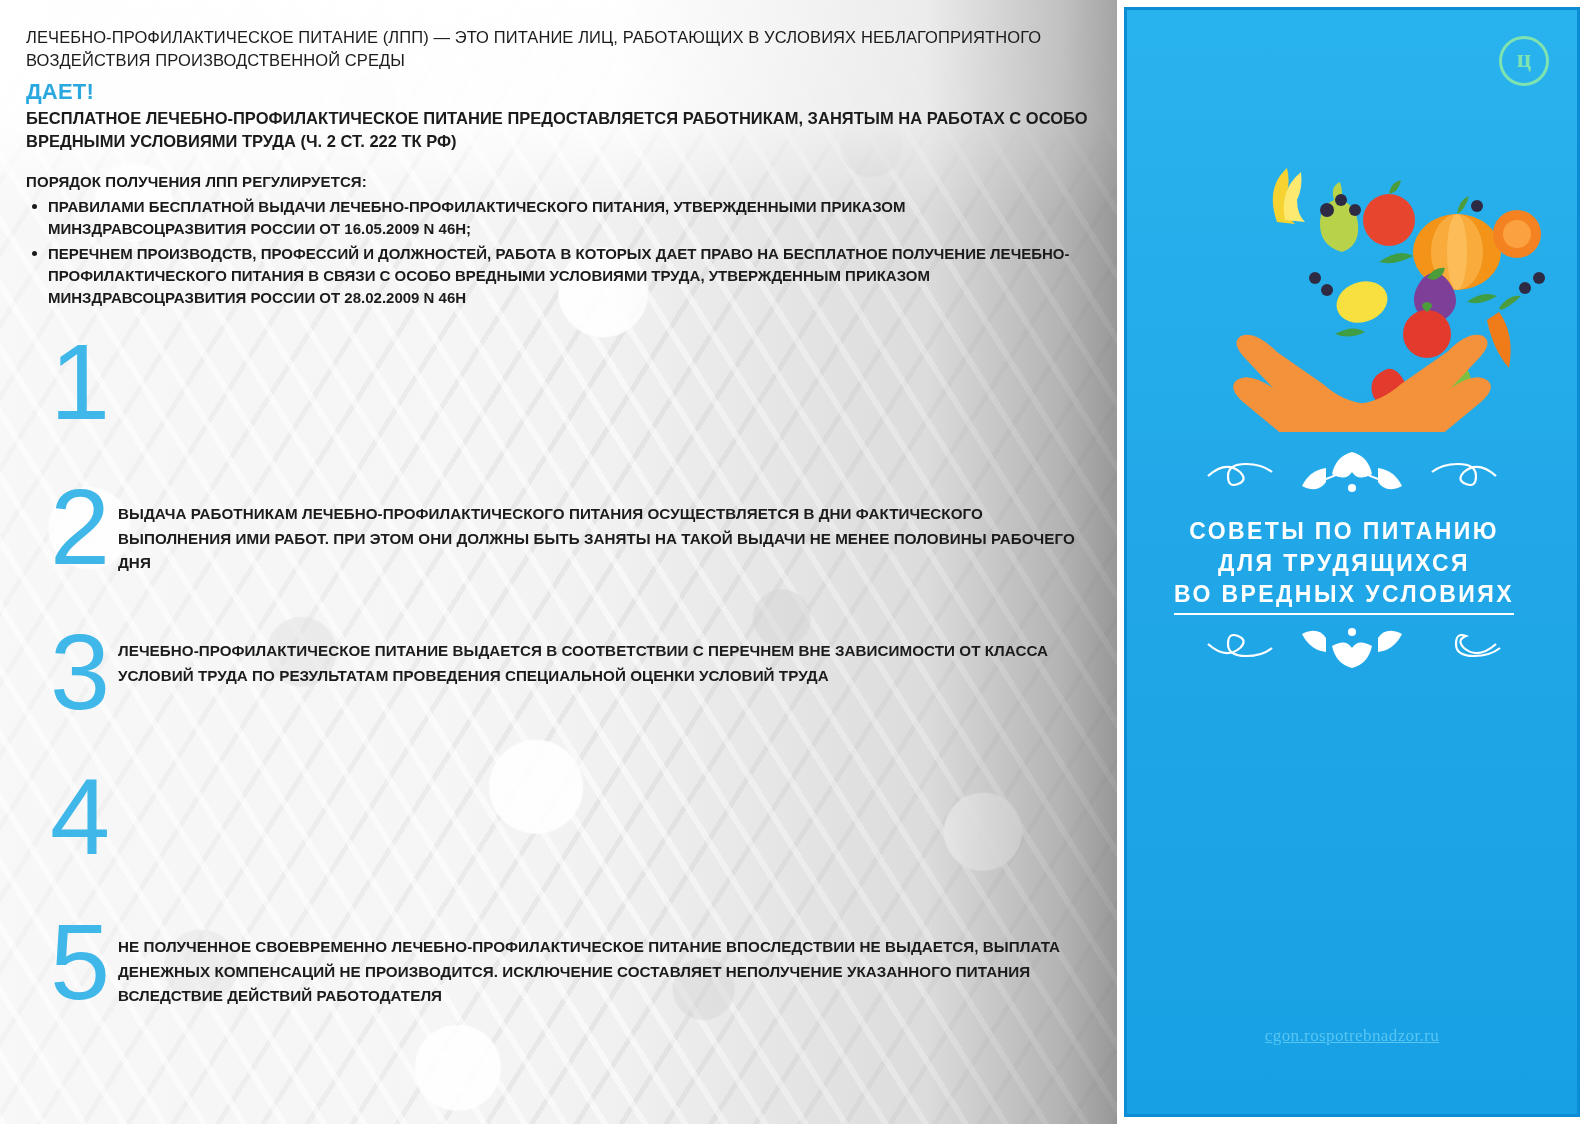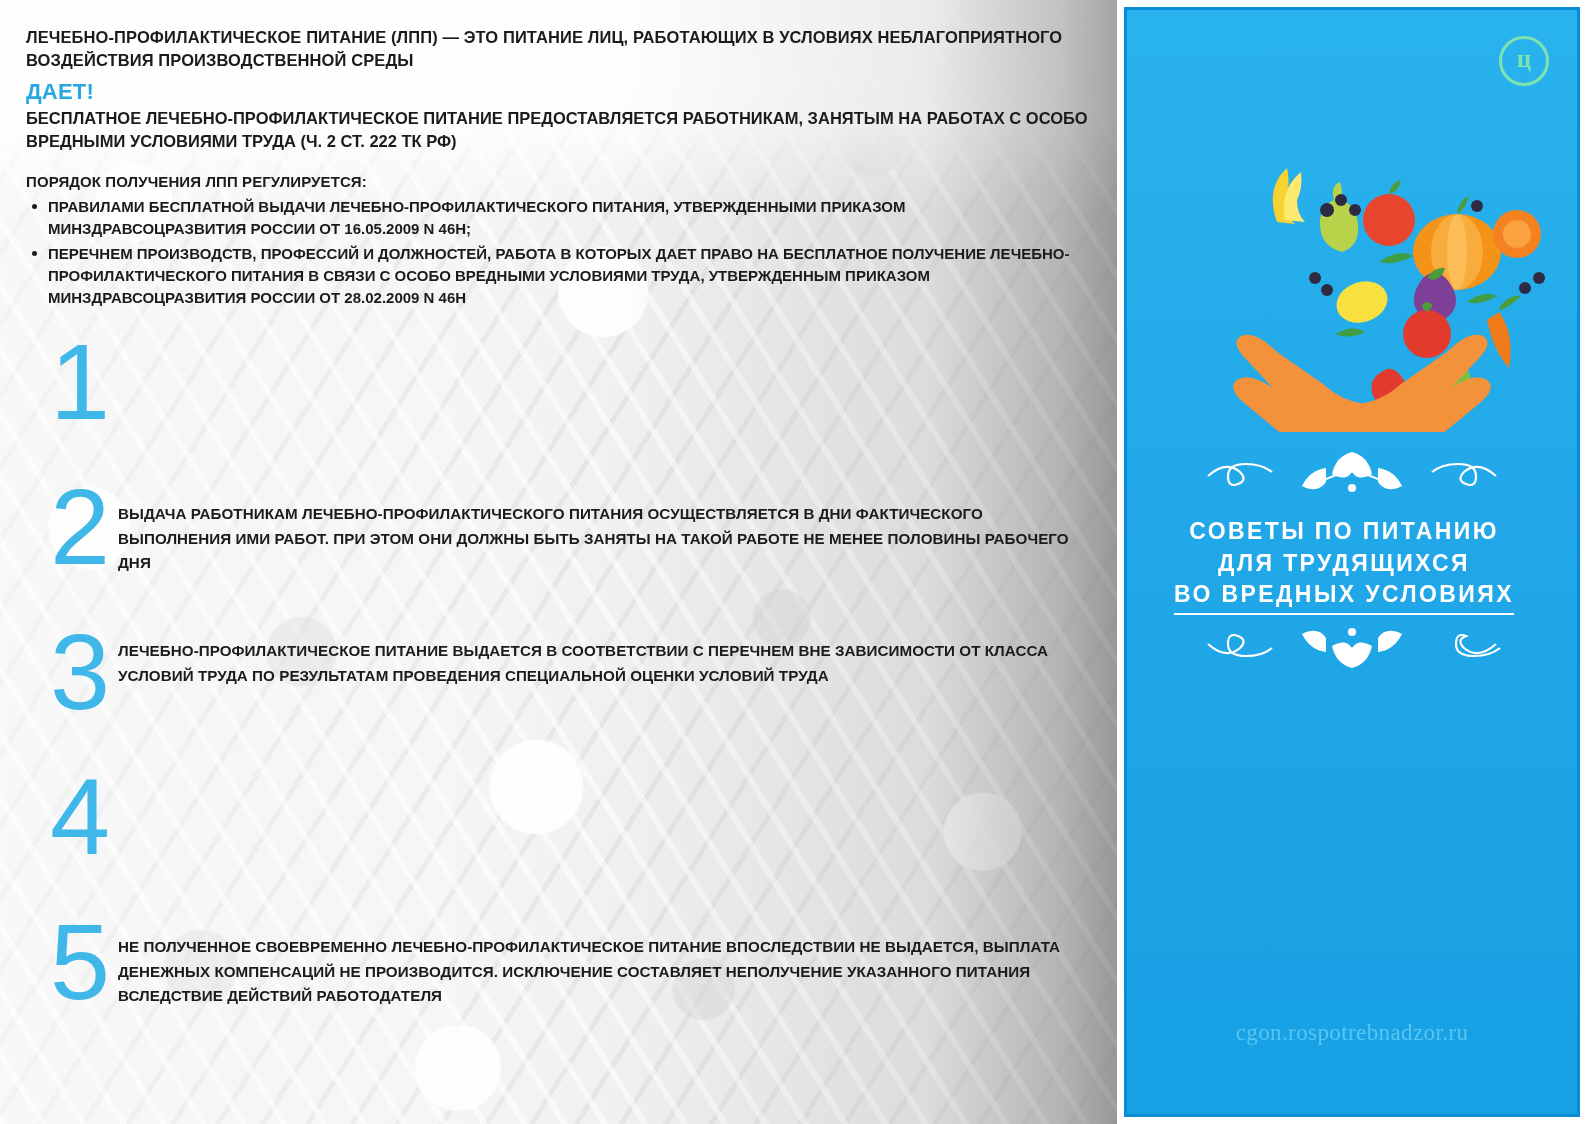--- a/index.html
+++ b/index.html
@@ -71,21 +71,21 @@
 
   .content {
     position: absolute;
     left: 26px;
     top: 26px;
     width: 1062px;
   }
 
   .intro {
     font-size: 16.5px;
-    font-weight: bold;
+    font-weight: normal;
     color: #1b1b1b;
     line-height: 1.42;
     letter-spacing: 0.1px;
   }
   .important {
     font-size: 22px;
     font-weight: bold;
     color: #29a8e0;
     margin-top: 6px;
     margin-bottom: 2px;
@@ -234,23 +234,24 @@
     border-bottom: 2px solid #ffffff;
     padding-bottom: 2px;
   }
   .site-url {
     position: absolute;
     left: 0;
     right: 0;
     bottom: 68px;
     text-align: center;
     color: #57c6f3;
-    font-size: 23px;
+    font-size: 17px;
     font-family: "Liberation Serif", serif;
     letter-spacing: 0.4px;
+    text-decoration: underline;
   }
 </style>
 </head>
 <body>
 
 <div class="page">
 
   <div class="left-panel">
     <div class="bg-damask"></div>
     <div class="bg-top-white"></div>
@@ -270,21 +271,21 @@
       </ul>
 
       <div class="steps">
 
         <div class="step step-1">
           <div class="step-num">1</div>
         </div>
 
         <div class="step step-2">
           <div class="step-num">2</div>
-          <div class="step-text">ВЫДАЧА РАБОТНИКАМ ЛЕЧЕБНО-ПРОФИЛАКТИЧЕСКОГО ПИТАНИЯ ОСУЩЕСТВЛЯЕТСЯ В ДНИ ФАКТИЧЕСКОГО ВЫПОЛНЕНИЯ ИМИ РАБОТ. ПРИ ЭТОМ ОНИ ДОЛЖНЫ БЫТЬ ЗАНЯТЫ НА ТАКОЙ РАБОТЕ НЕ МЕНЕЕ ПОЛОВИНЫ РАБОЧЕГО ДНЯ</div>
+          <div class="step-text">ВЫДАЧА РАБОТНИКАМ ЛЕЧЕБНО-ПРОФИЛАКТИЧЕСКОГО ПИТАНИЯ ОСУЩЕСТВЛЯЕТСЯ В ДНИ ФАКТИЧЕСКОГО ВЫПОЛНЕНИЯ ИМИ РАБОТ. ПРИ ЭТОМ ОНИ ДОЛЖНЫ БЫТЬ ЗАНЯТЫ НА ТАКОЙ ВЫДАЧИ НЕ МЕНЕЕ ПОЛОВИНЫ РАБОЧЕГО ДНЯ</div>
         </div>
 
         <div class="step step-3">
           <div class="step-num">3</div>
           <div class="step-text">ЛЕЧЕБНО-ПРОФИЛАКТИЧЕСКОЕ ПИТАНИЕ ВЫДАЕТСЯ В СООТВЕТСТВИИ С ПЕРЕЧНЕМ ВНЕ ЗАВИСИМОСТИ ОТ КЛАССА УСЛОВИЙ ТРУДА ПО РЕЗУЛЬТАТАМ ПРОВЕДЕНИЯ СПЕЦИАЛЬНОЙ ОЦЕНКИ УСЛОВИЙ ТРУДА</div>
         </div>
 
         <div class="step step-4">
           <div class="step-num">4</div>
         </div>

